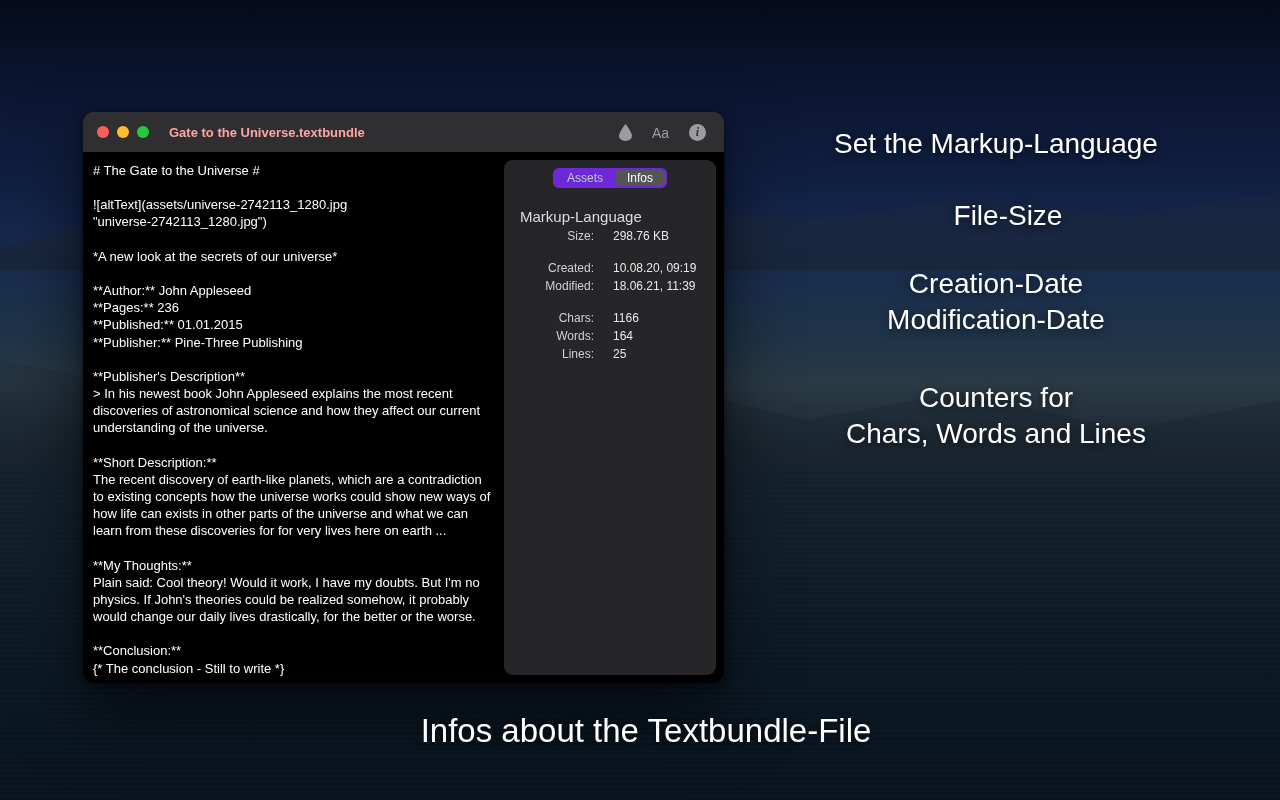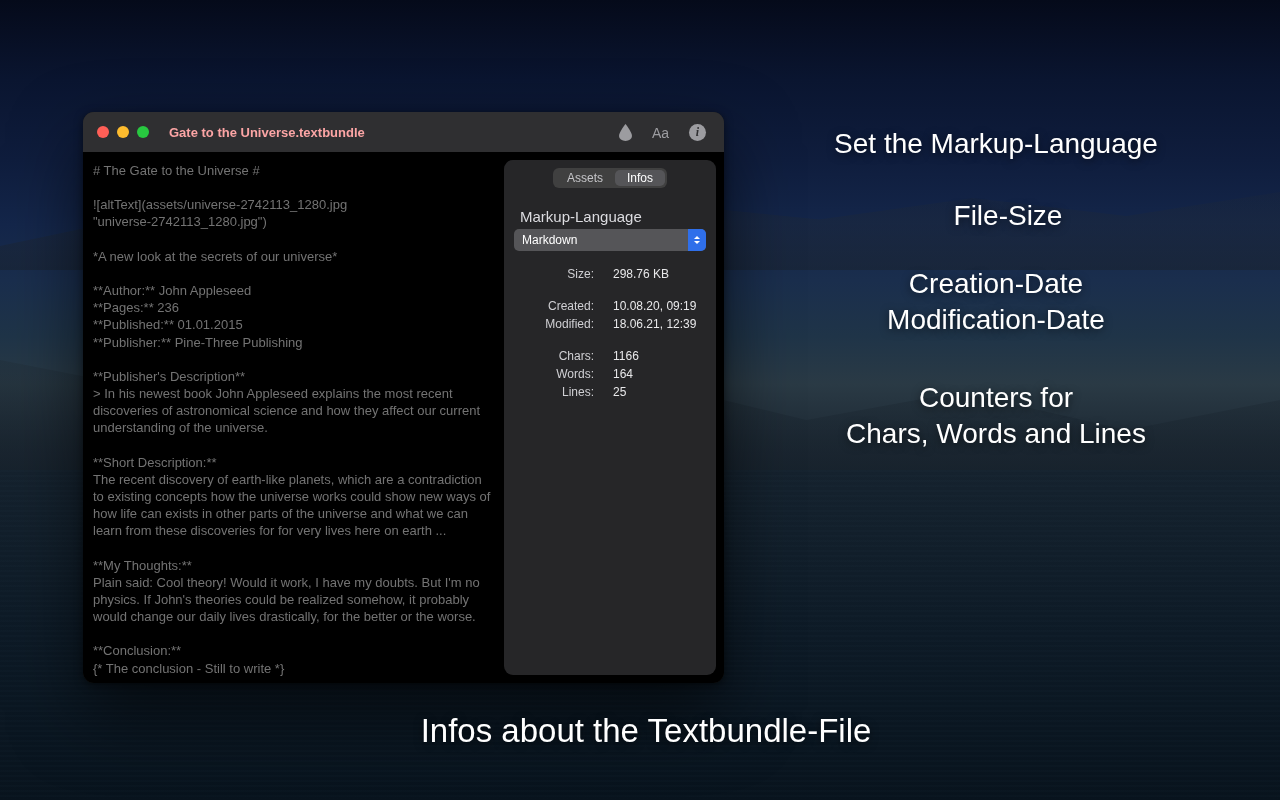--- a/index.html
+++ b/index.html
@@ -42,30 +42,30 @@
 .win-title { margin-left: 10px; font-size: 13px; font-weight: 600; color:#fca5a5; flex:1; }
 .tool-icons { display:flex; gap:20px; align-items:flex-end; padding-right:6px; }
 .tool-icons svg, .tool-icons .aa { fill:#9c9ca0; color:#9c9ca0; }
 .aa { font-size:14px; font-weight:500; }
 .info-circ { width:17px; height:17px; border-radius:50%; background:#9c9ca0; color:#2f2f31;
   font-size:12px; font-weight:700; font-style:italic; font-family:Georgia,serif;
   display:flex; align-items:center; justify-content:center; }
 
 .content { flex:1; display:flex; background:#000; overflow:hidden; }
 .editor {
-  flex:1; padding: 10px 10px 14px 10px; color:#737373; font-size:13px; line-height:1.32;
+  flex:1; padding: 10px 10px 14px 10px; color:#ffffff; font-size:13px; line-height:1.32;
   white-space: pre-wrap; overflow:hidden;
 }
 
 .sidebar {
   width: 212px; margin: 8px 8px 8px 0; background: #262628; border-radius: 9px;
   display:flex; flex-direction:column; align-items:center; padding: 6px 10px 12px;
   font-size: 12px; color:#d5d5d8;
 }
-.tabs { display:flex; background:#404040; border-radius:6px; padding:2px; margin:2px 0 16px; }
+.tabs { display:flex; background:#6d28d9; border-radius:6px; padding:2px; margin:2px 0 16px; }
 .tab { padding: 1px 12px; font-size:12px; color:#c5c5c8; border-radius:5px; }
 .tab.active { background:#555558; color:#fff; }
 
 .section-lbl { align-self:flex-start; margin: 4px 0 4px 6px; font-size:15px; color:#dcdce0; }
 .select {
   width: 100%; background:#555558; border-radius:5px; height:22px;
   display:flex; align-items:center; padding:0 0 0 8px; font-size:12px; color:#fff;
   position:relative; margin-bottom: 16px;
 }
 .select-arrows {
@@ -138,33 +138,29 @@
 **Conclusion:**
 {* The conclusion - Still to write *}</div>
 
     <div class="sidebar">
       <div class="tabs">
         <div class="tab">Assets</div>
         <div class="tab active">Infos</div>
       </div>
 
       <div class="section-lbl">Markup-Language</div>
-      <div class="select">
-        <span>Markdown</span>
-        <span class="select-arrows"></span>
-      </div>
 
       <div class="kv">
         <div class="k">Size:</div>
         <div class="v">298.76 KB</div>
         <div class="gap"></div>
         <div class="k">Created:</div>
         <div class="v">10.08.20, 09:19</div>
         <div class="k">Modified:</div>
-        <div class="v">18.06.21, 12:39</div>
+        <div class="v">18.06.21, 11:39</div>
         <div class="gap"></div>
         <div class="k">Chars:</div>
         <div class="v">1166</div>
         <div class="k">Words:</div>
         <div class="v">164</div>
         <div class="k">Lines:</div>
         <div class="v">25</div>
       </div>
     </div>
   </div>

